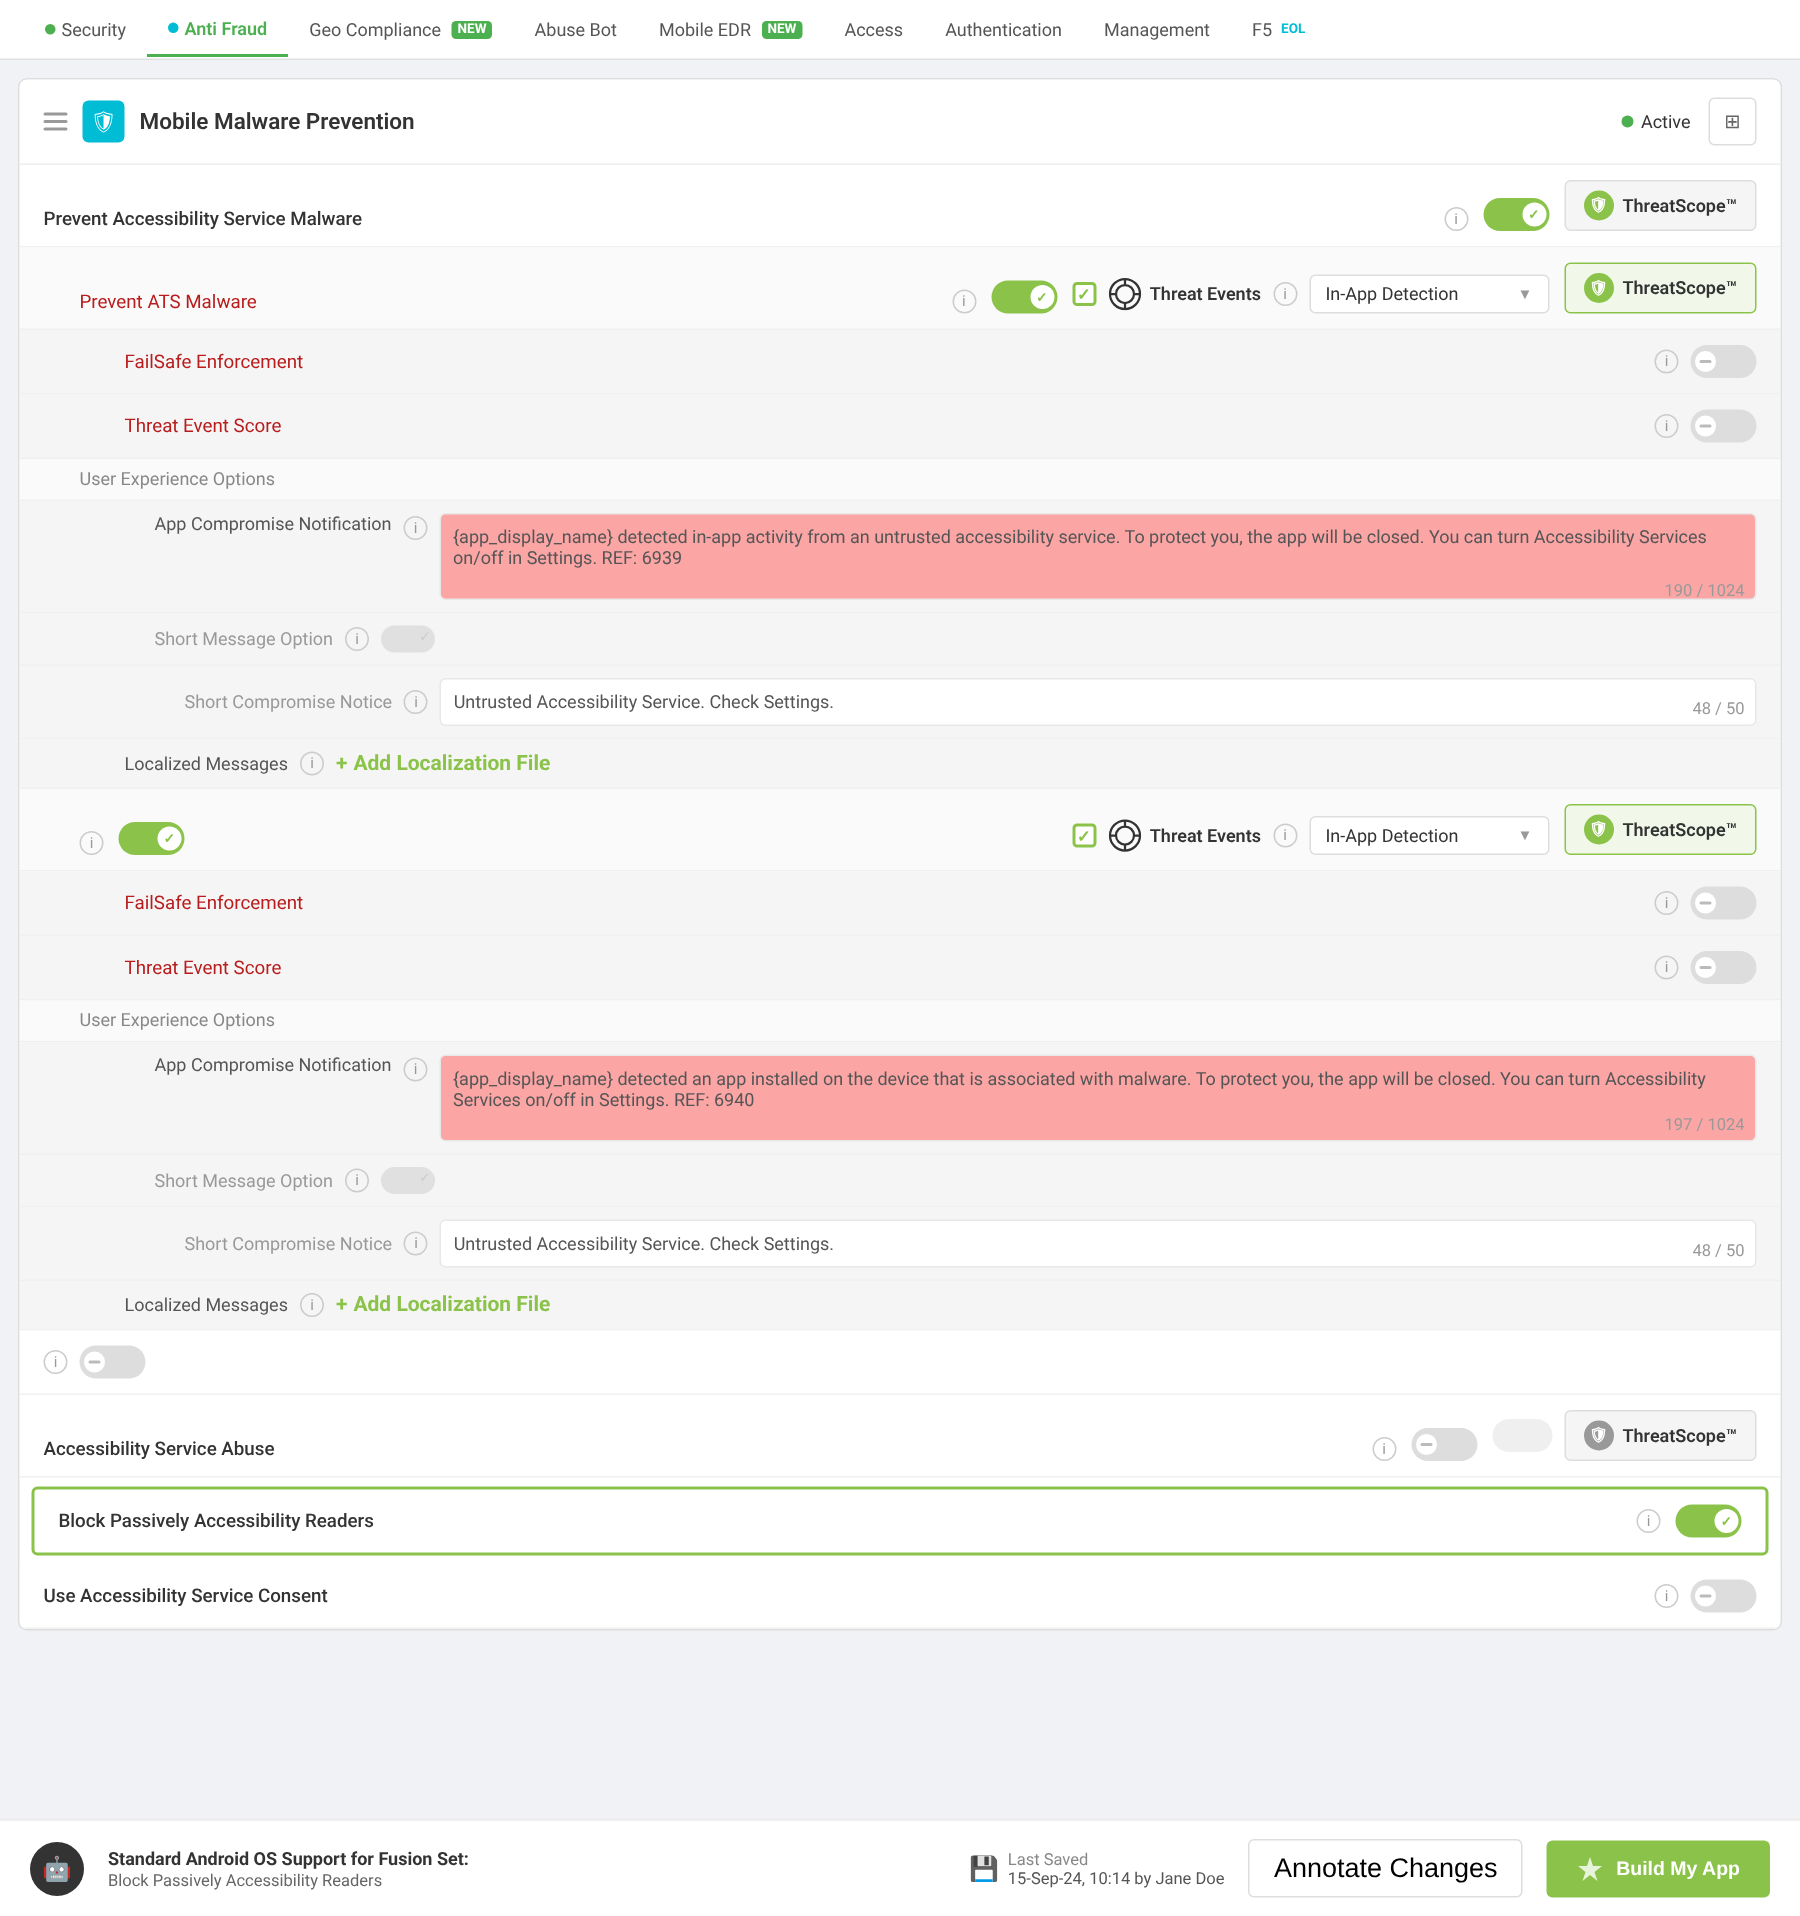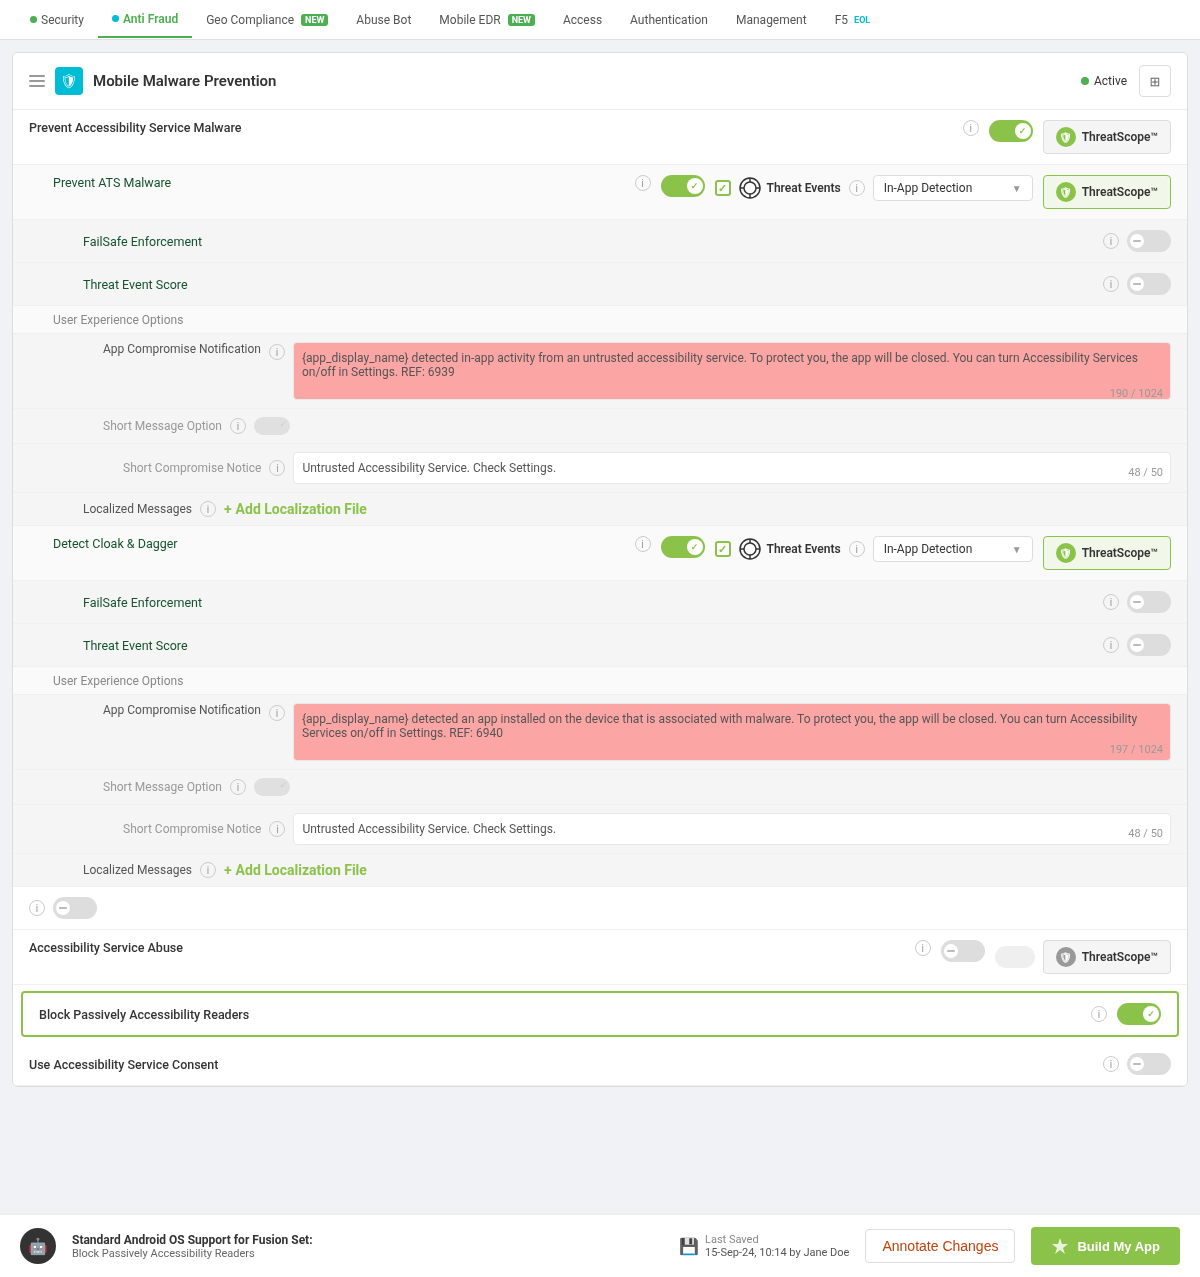--- a/index.html
+++ b/index.html
@@ -30,21 +30,21 @@
     .active-dot { width: 8px; height: 8px; border-radius: 50%; background: #4caf50; }
     .settings-btn { width: 32px; height: 32px; border: 1px solid #ddd; border-radius: 4px; display: flex; align-items: center; justify-content: center; cursor: pointer; color: #666; }
 
     
     .feature-row { display: flex; align-items: center; padding: 10px 16px; border-bottom: 1px solid #f0f0f0; gap: 8px; }
     .feature-row.level-0 { background: #fff; }
     .feature-row.level-1 { background: #fafafa; padding-left: 40px; }
     .feature-row.level-2 { background: #f5f5f5; padding-left: 70px; }
 
     .feature-label { flex: 1; font-size: 12.5px; color: #333; font-weight: 500; }
-    .feature-label.sub { color: #14532d; font-weight: 400; }
+    .feature-label.sub { color: #b91c1c; font-weight: 400; }
 
     .info-icon { width: 16px; height: 16px; border-radius: 50%; border: 1px solid #ccc; display: flex; align-items: center; justify-content: center; font-size: 10px; color: #999; cursor: pointer; flex-shrink: 0; }
 
     
     .checkbox-checked { width: 16px; height: 16px; border: 2px solid #8bc34a; border-radius: 3px; background: #fff; display: flex; align-items: center; justify-content: center; flex-shrink: 0; }
     .checkbox-checked::after { content: '✓'; color: #8bc34a; font-size: 11px; font-weight: 700; }
 
     
     .threat-section { display: flex; align-items: center; gap: 8px; margin-left: auto; }
     .threat-label { display: flex; align-items: center; gap: 6px; font-size: 12px; font-weight: 600; color: #333; }
@@ -68,33 +68,33 @@
     .add-file-btn span { font-size: 14px; color: #8bc34a; font-weight: 700; }
 
     
     .bottom-bar { display: flex; align-items: center; padding: 12px 20px; background: #fff; border-top: 2px solid #eee; gap: 16px; position: fixed; bottom: 0; left: 0; right: 0; }
     .android-icon { width: 36px; height: 36px; background: #333; border-radius: 50%; display: flex; align-items: center; justify-content: center; color: #fff; font-size: 16px; }
     .bottom-info { flex: 1; }
     .bottom-info strong { font-size: 12px; color: #333; }
     .bottom-info small { display: block; font-size: 11px; color: #666; }
     .last-saved { display: flex; align-items: center; gap: 6px; color: #666; font-size: 11px; }
     .save-icon { font-size: 16px; color: #999; }
-    .annotate-btn { border: 1px solid #ddd; background: #fff; padding: 8px 16px; border-radius: 4px; font-size: 14px; cursor: pointer; color: #c2410c; }
+    .annotate-btn { border: 1px solid #ddd; background: #fff; padding: 8px 16px; border-radius: 4px; font-size: 18px; cursor: pointer; color: #000000; }
     .build-btn { background: #8bc34a; color: #fff; border: none; padding: 10px 20px; border-radius: 4px; font-size: 13px; font-weight: 600; cursor: pointer; display: flex; align-items: center; gap: 8px; }
 
     .toggle-green-check { position: relative; display: inline-flex; align-items: center; width: 44px; height: 22px; cursor: pointer; }
     .toggle-green-check .track { width: 44px; height: 22px; background: #8bc34a; border-radius: 11px; }
     .toggle-green-check .thumb { position: absolute; right: 2px; top: 3px; width: 16px; height: 16px; background: #fff; border-radius: 50%; display: flex; align-items: center; justify-content: center; font-size: 9px; color: #8bc34a; font-weight: 700; }
 
     .toggle-gray-dash { position: relative; display: inline-flex; align-items: center; width: 44px; height: 22px; cursor: pointer; }
     .toggle-gray-dash .track { width: 44px; height: 22px; background: #ddd; border-radius: 11px; }
     .toggle-gray-dash .thumb-dash { position: absolute; left: 3px; top: 4px; width: 14px; height: 14px; background: #fff; border-radius: 50%; display: flex; align-items: center; justify-content: center; }
     .dash-in-thumb { width: 8px; height: 2px; background: #bbb; border-radius: 1px; }
 
-    .feature-main-row { display: flex; align-items: flex-start; width: 100%; gap: 10px; }
+    .feature-main-row { display: flex; align-items: flex-end; width: 100%; gap: 10px; }
     .right-controls { display: flex; align-items: center; gap: 10px; margin-left: auto; }
 
     
     .section-label-row { padding: 6px 16px 6px 40px; background: #fafafa; border-bottom: 1px solid #f0f0f0; }
     .section-label { font-size: 12px; color: #888; }
 
     .notif-textarea { width: 100%; border: 1px solid #e8e8e8; border-radius: 4px; padding: 8px; font-size: 12px; color: #555; min-height: 58px; resize: none; background: #fca5a5; position: relative; }
     .short-notice-input { width: 100%; border: 1px solid #e8e8e8; border-radius: 4px; padding: 8px; font-size: 12px; color: #555; background: #fff; }
 
     .page-wrapper { padding-bottom: 70px; }
@@ -266,21 +266,20 @@
       <span style="font-size:12px;color:#555;">Localized Messages</span>
       <div class="info-icon">i</div>
       <div class="add-file-btn">
         <span>+</span>
         <span>Add Localization File</span>
       </div>
     </div>
 
     <div class="feature-row level-1">
       <div class="feature-main-row">
-        <span class="feature-label sub">Detect Cloak &amp; Dagger</span>
         <div class="info-icon">i</div>
         <div class="toggle-green-check">
           <div class="track"></div>
           <div class="thumb">✓</div>
         </div>
 
         <div class="threat-section">
           <div class="checkbox-checked"></div>
           <div class="threat-label">
             <svg width="22" height="22" viewBox="0 0 22 22">

